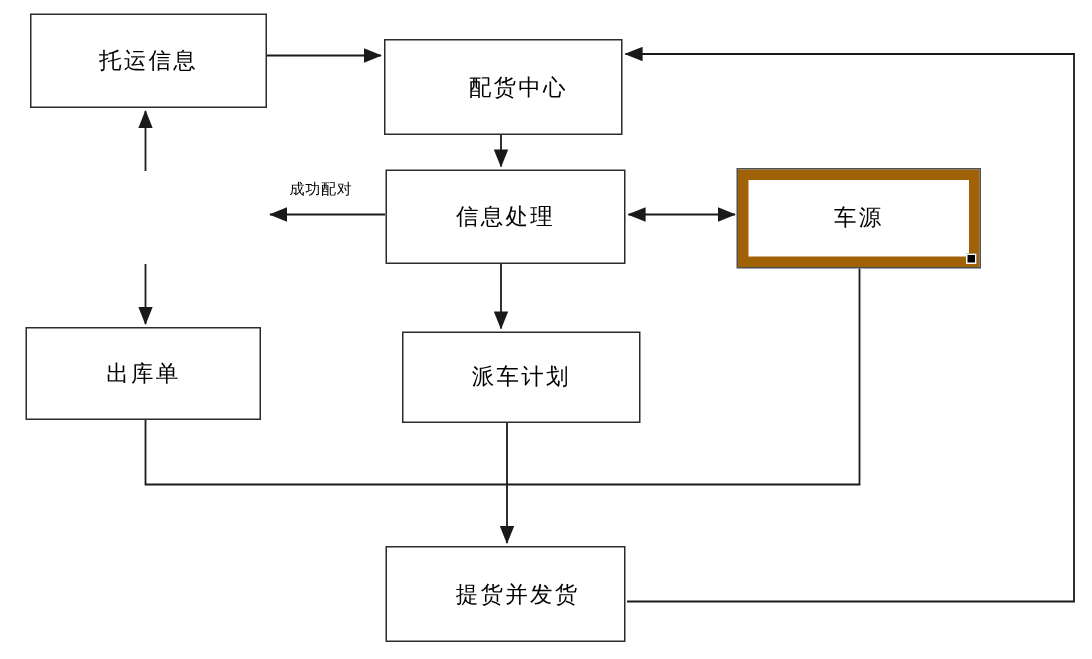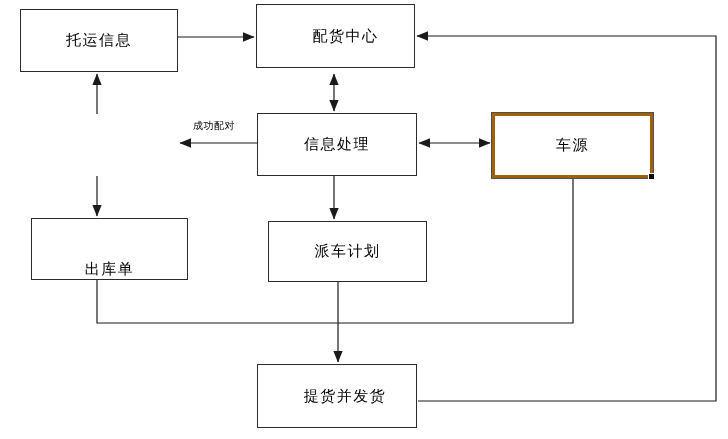--- a/index.html
+++ b/index.html
@@ -7,21 +7,21 @@
     position:relative;width:728px;height:439px;background:#fff;
     font-family:"DejaVu Sans",sans-serif;overflow:hidden;
   }
   svg.wires{position:absolute;left:0;top:0;width:728px;height:439px;}
   .node{
     position:absolute;box-sizing:border-box;background:#fff;
     border:1px solid #2b2b2b;display:flex;align-items:center;justify-content:center;
     font-size:15px;letter-spacing:1.5px;color:#000;
   }
   .node--selected{
-    border:3px solid #a16207;outline:1px solid #4f4f4f;
+    border:7px solid #a16207;outline:1px solid #4f4f4f;
   }
   .handle{
     position:absolute;width:5px;height:5px;background:#000;
     border:1px solid #fff;right:-5px;bottom:-5px;
   }
   .edge-label{
     position:absolute;left:193px;top:119px;font-size:10px;color:#000;
     white-space:nowrap;letter-spacing:0.5px;
   }
 </style>
@@ -47,35 +47,35 @@
       <path d="M97,280 L97,323 L573,323 L573,179"></path>
       <line x1="338" y1="282" x2="338" y2="362" marker-end="url(#arr)"></line>
       <path d="M418,401 L716,401 L716,36 L417,36" marker-end="url(#arr)"></path>
     </g>
   </svg>
 
   <div class="node" style="left:20px;top:9px;width:158px;height:63px;">
     <span>托运信息</span>
   </div>
 
-  <div class="node" style="left:256px;top:4px;width:159px;height:64px;padding-left:20px;">
+  <div class="node" style="left:256px;top:26px;width:159px;height:64px;padding-left:20px;">
     <span>配货中心</span>
   </div>
 
 
   <div class="node" style="left:257px;top:113px;width:160px;height:63px;text-align:center;">
     <span>信息处理</span>
   </div>
 
   <div class="node node--selected" style="left:492px;top:113px;width:161px;height:65px;">
     <span>车源</span>
     <span class="handle"></span>
   </div>
 
-  <div class="node" style="left:31px;top:218px;width:157px;height:62px;align-items:flex-end;">
+  <div class="node" style="left:17px;top:218px;width:157px;height:62px;">
     <span>出库单</span>
   </div>
 
   <div class="node" style="left:268px;top:221px;width:159px;height:61px;">
     <span>派车计划</span>
   </div>
 
   <div class="node" style="left:257px;top:364px;width:160px;height:64px;padding-left:16px;">
     <span>提货并发货</span>
   </div>

